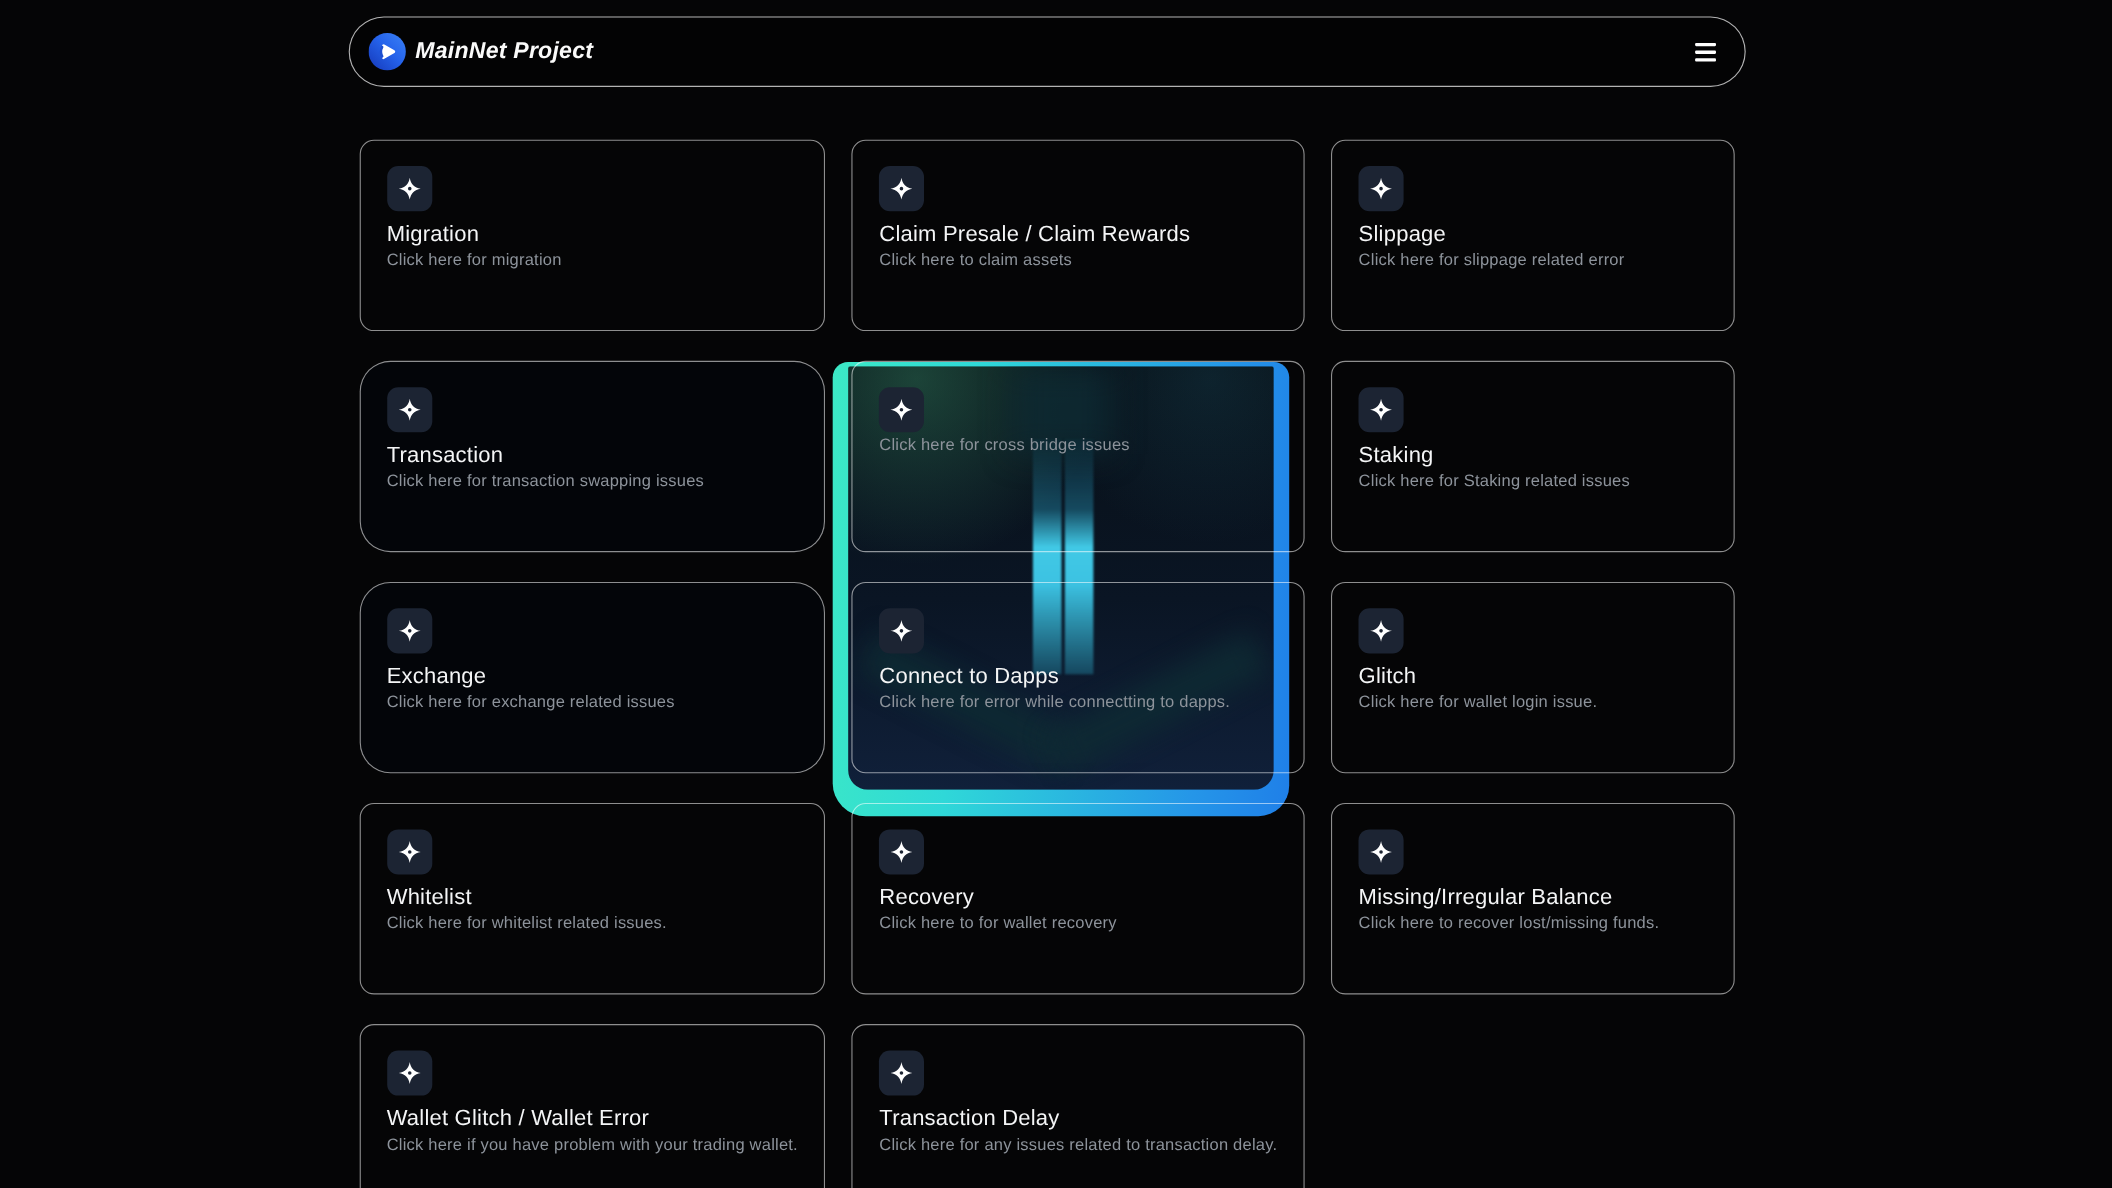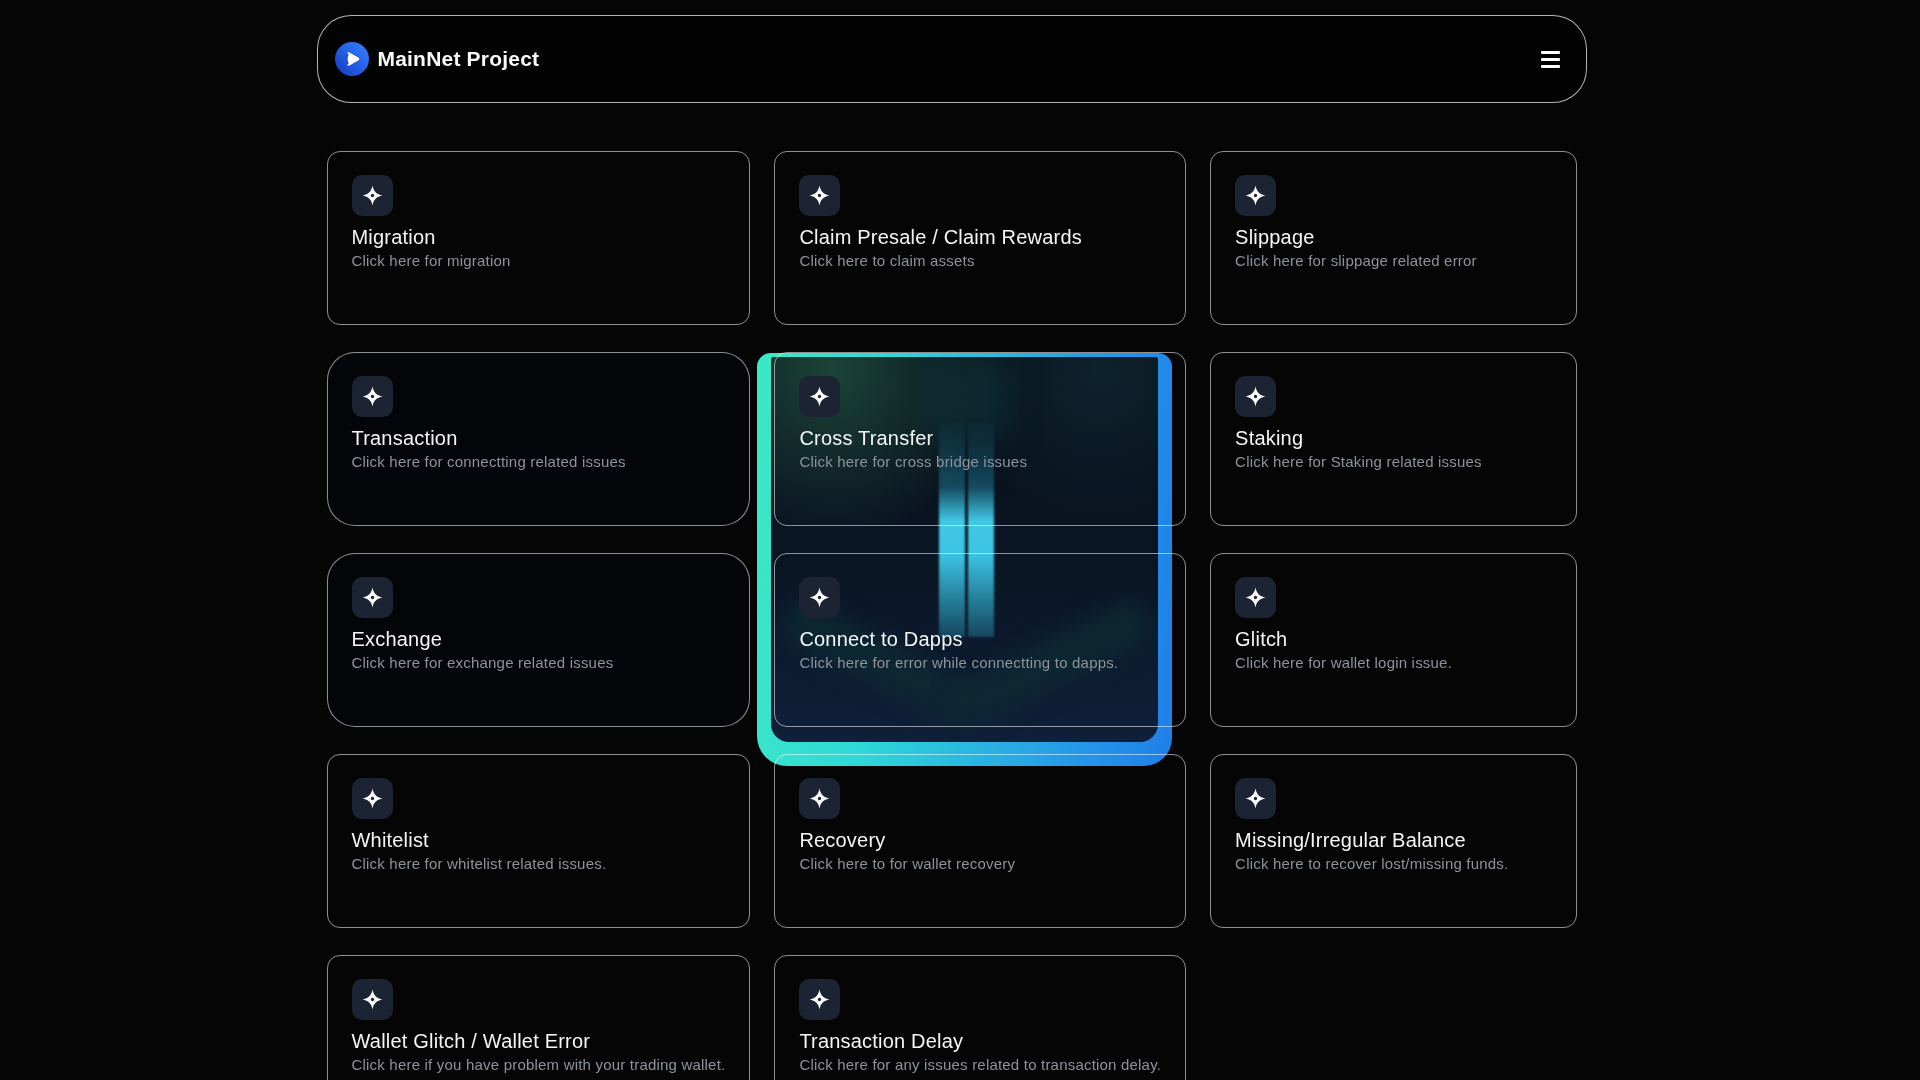--- a/index.html
+++ b/index.html
@@ -6,27 +6,28 @@
   html,body { width:1920px; height:1080px; overflow:hidden; }
   body {
     background:#050506;
     font-family:"Liberation Sans", sans-serif;
     color:#f1f3f4;
   }
   .page { width:100%; height:100%; padding-right:17px; }
 
   
   .navbar {
-    width:1270px; height:88px;
+    width:1270px; height:64px;
     margin:15px auto 0;
     border:1px solid rgba(255,255,255,0.7);
     border-radius:34px;
     background:#030304;
     display:flex; align-items:center;
     padding:0 26px 0 17px;
+    font-style:italic;
   }
   .brand { display:flex; align-items:center; gap:9px; }
   .logo { width:34px; height:34px; display:block; }
   .brand-title { font-size:21px; font-weight:700; letter-spacing:0.2px; color:#fafafa; }
   .menu-btn {
     margin-left:auto;
     background:none; border:none; cursor:pointer;
     display:flex; flex-direction:column; gap:4px; padding:4px 0;
   }
   .menu-btn span { display:block; width:19px; height:3px; background:#ffffff; border-radius:1px; }
@@ -197,31 +198,30 @@
   </div>
 
   <div class="card on-glow">
     <div class="icon-tile">
       <svg viewBox="0 0 24 24">
         <path d="M12 1.6 C12.95 7.6 16.4 11.05 22.4 12 C16.4 12.95 12.95 16.4 12 22.4 C11.05 16.4 7.6 12.95 1.6 12 C7.6 11.05 11.05 7.6 12 1.6 Z" fill="#ffffff"></path>
         <circle cx="12" cy="12" r="1.7" fill="#1c2433"></circle>
       </svg>
     </div>
     <div class="card-title">Transaction</div>
-    <div class="card-desc">Click here for connectting related issues</div>
-  </div>
-
-  <div class="card">
-    <div class="icon-tile">
-      <svg viewBox="0 0 24 24">
-        <path d="M12 1.6 C12.95 7.6 16.4 11.05 22.4 12 C16.4 12.95 12.95 16.4 12 22.4 C11.05 16.4 7.6 12.95 1.6 12 C7.6 11.05 11.05 7.6 12 1.6 Z" fill="#ffffff"></path>
-        <circle cx="12" cy="12" r="1.7" fill="#1c2433"></circle>
-      </svg>
-    </div>
-    <div class="card-title">Cross Transfer</div>
+    <div class="card-desc">Click here for transaction swapping issues</div>
+  </div>
+
+  <div class="card">
+    <div class="icon-tile">
+      <svg viewBox="0 0 24 24">
+        <path d="M12 1.6 C12.95 7.6 16.4 11.05 22.4 12 C16.4 12.95 12.95 16.4 12 22.4 C11.05 16.4 7.6 12.95 1.6 12 C7.6 11.05 11.05 7.6 12 1.6 Z" fill="#ffffff"></path>
+        <circle cx="12" cy="12" r="1.7" fill="#1c2433"></circle>
+      </svg>
+    </div>
     <div class="card-desc">Click here for cross bridge issues</div>
   </div>
 
   <div class="card">
     <div class="icon-tile">
       <svg viewBox="0 0 24 24">
         <path d="M12 1.6 C12.95 7.6 16.4 11.05 22.4 12 C16.4 12.95 12.95 16.4 12 22.4 C11.05 16.4 7.6 12.95 1.6 12 C7.6 11.05 11.05 7.6 12 1.6 Z" fill="#ffffff"></path>
         <circle cx="12" cy="12" r="1.7" fill="#1c2433"></circle>
       </svg>
     </div>

